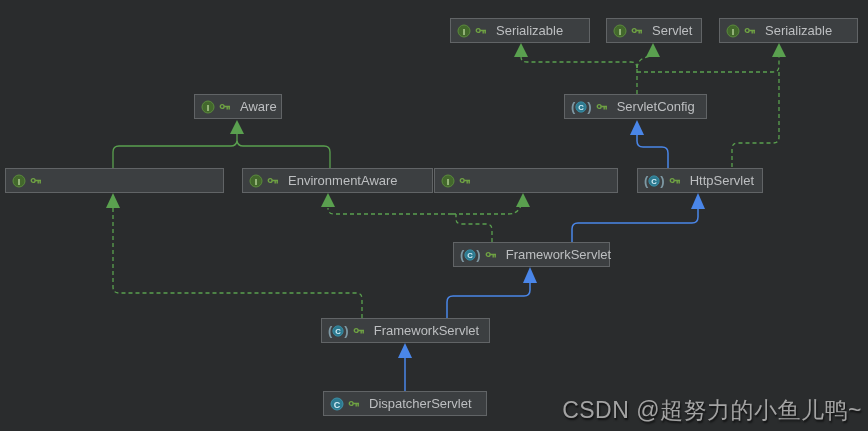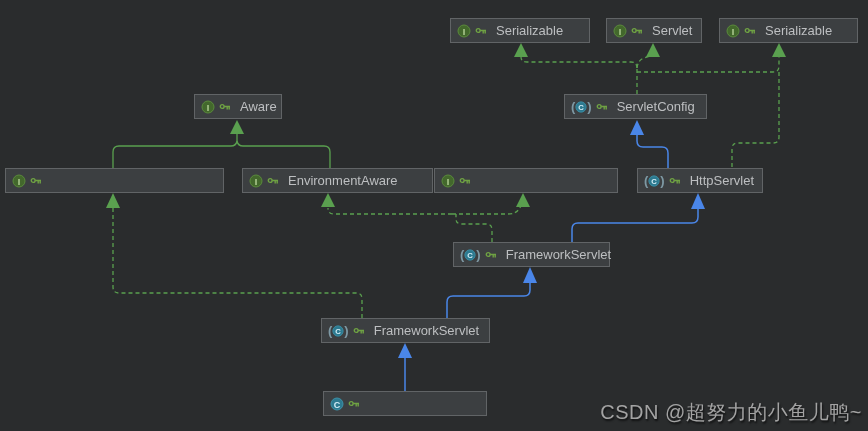--- a/index.html
+++ b/index.html
@@ -13,21 +13,21 @@
     background:#3c3f41;border:1px solid #616466;
     display:flex;align-items:center;padding:0 6px;
     font-size:13px;color:#bdbfc1;white-space:nowrap;cursor:default;
   }
   .nicon{display:inline-flex;align-items:center;margin-right:4px;flex:none;}
   .abstract-wrap{display:inline-flex;align-items:center;}
   .paren{color:#7e99a4;font-size:13px;line-height:12px;font-weight:bold;}
   .nlabel{margin-left:5px;}
   .watermark{
     position:absolute;right:6px;bottom:5px;
-    font-size:20px;color:#a3a3a3;letter-spacing:0.5px;
+    font-size:23px;color:#a3a3a3;letter-spacing:0.5px;
     text-shadow:1px 2px 2px rgba(0,0,0,0.65);
   }
   svg text{user-select:none;}
 </style>
 </head>
 <body>
 
 <div id="canvas">
 
   <svg id="edges" viewBox="0 0 868 431">
@@ -257,17 +257,18 @@
           <circle cx="7" cy="7" r="6" fill="#2d7a90" stroke="#3c91a8"></circle>
           <text x="7" y="10.5" text-anchor="middle" font-size="9" font-weight="bold" fill="#d3edf6">C</text>
         </svg>
     </span>
     <span class="nicon">
       <svg width="12" height="12" viewBox="0 0 12 12" fill="none" stroke="#6fa243" stroke-width="1.4">
           <circle cx="3.2" cy="5.5" r="1.9"></circle>
           <path d="M5.1,5.5 H11 M8.2,5.5 V8.4 M10.2,5.5 V8.4"></path>
         </svg>
     </span>
+    <span class="nlabel">DispatcherServlet</span>
   </div>
 
   <div class="watermark">CSDN @超努力的小鱼儿鸭~</div>
 
 </div>
 
 </body></html>

